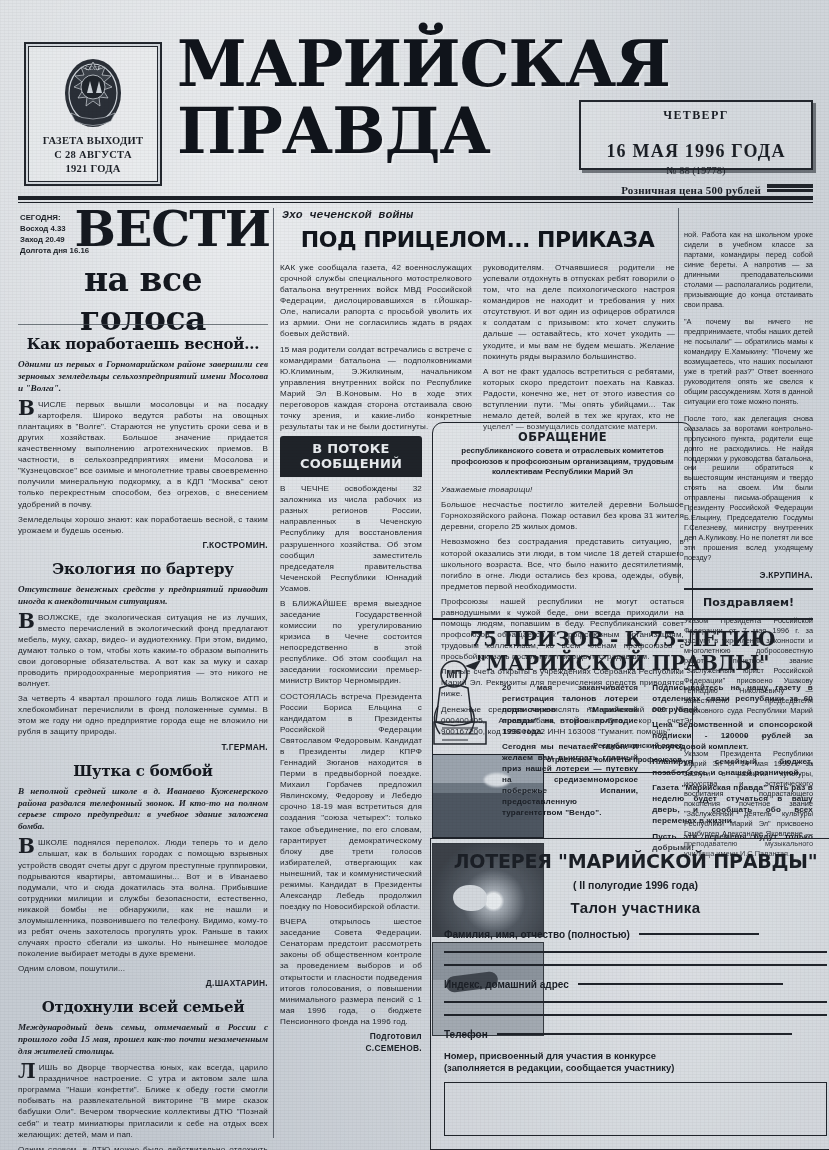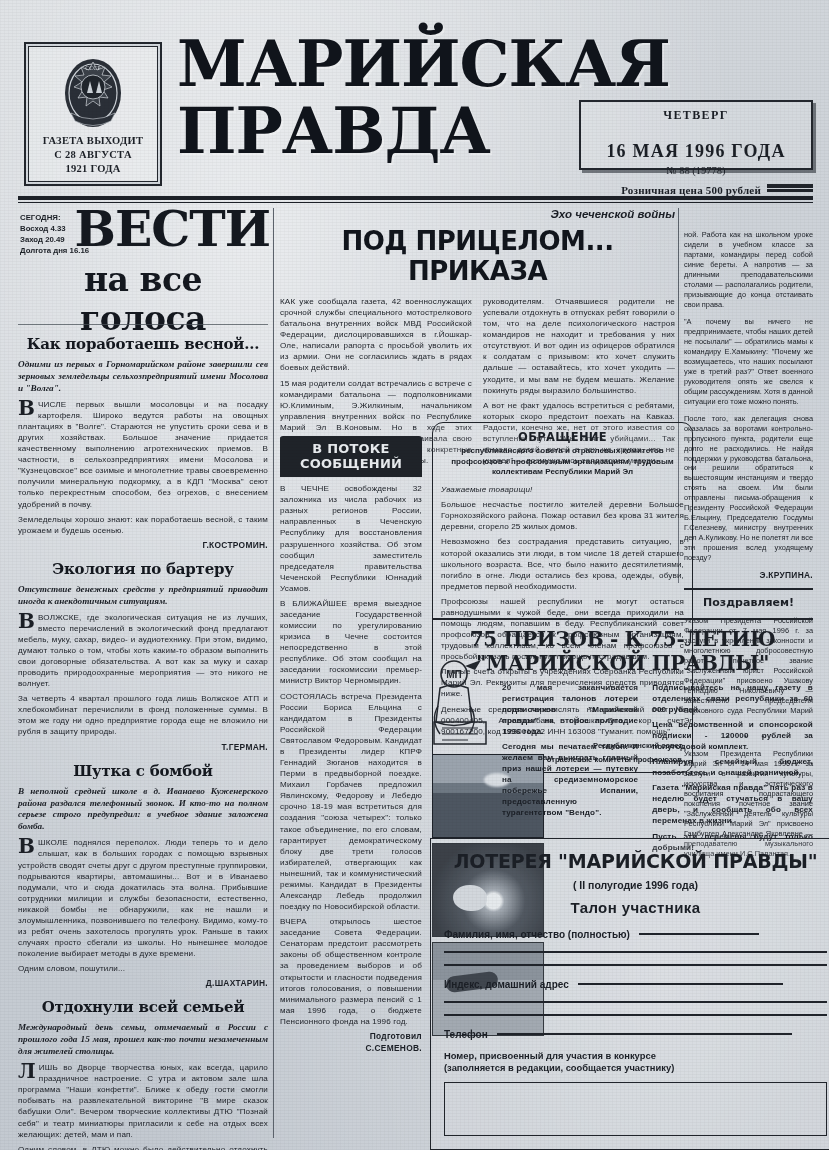--- a/index.html
+++ b/index.html
@@ -127,26 +127,26 @@
     letter-spacing:-1px;color:#14181f;
   }
   .vesti2{
     position:absolute;left:0;right:0;top:52px;text-align:center;
     font-family:"DejaVu Serif",serif;font-weight:bold;font-size:33px;
     letter-spacing:-.5px;color:#14181f;
   }
 
   
   .mid-kicker{
-    font-family:Liberation Sans, sans-serif;font-style:italic;font-weight:bold;
-    font-size:11.5px;margin:0 0 6px 2px;text-align:right;
+    font-family:Liberation Mono, monospace;font-style:italic;font-weight:bold;
+    font-size:11.5px;margin:0 0 6px 2px;
   }
   .mid-headline{
     font-family:"DejaVu Sans",sans-serif;font-weight:bold;
-    font-size:26px;letter-spacing:-.5px;text-align:center;
+    font-size:22px;letter-spacing:-.5px;text-align:center;
     margin:0 0 10px 0;color:#11151c;
   }
   .two-col{column-count:2;column-gap:11px;}
 
   
   .flowbox{position:absolute;left:0;top:228px;width:142px;}
   .flow-head{
     background:#1f2329;color:#e8ebee;
     font-family:"DejaVu Sans",sans-serif;font-weight:bold;font-size:13px;
     text-align:center;padding:5px 4px 6px 4px;line-height:1.16;

